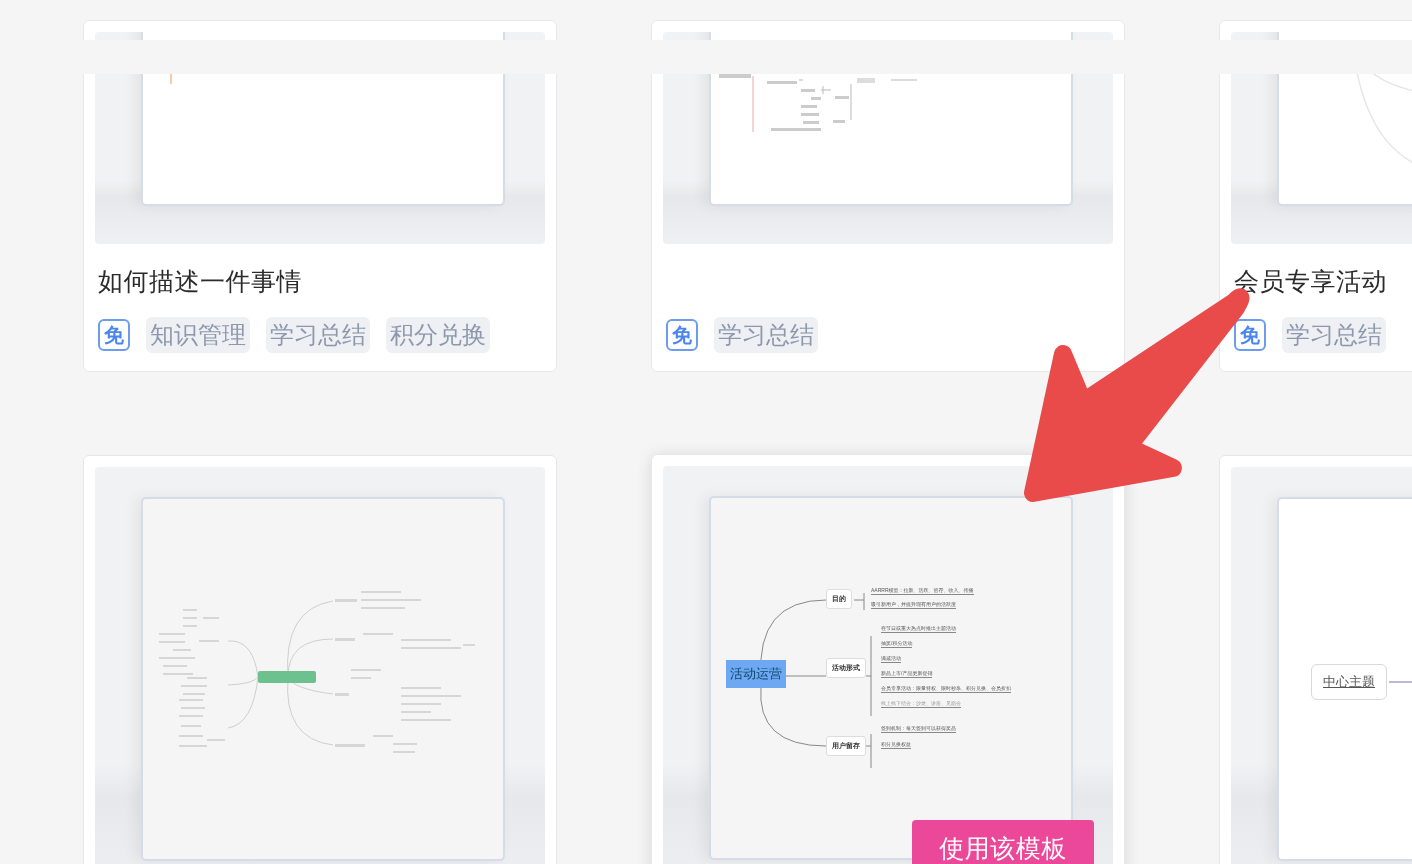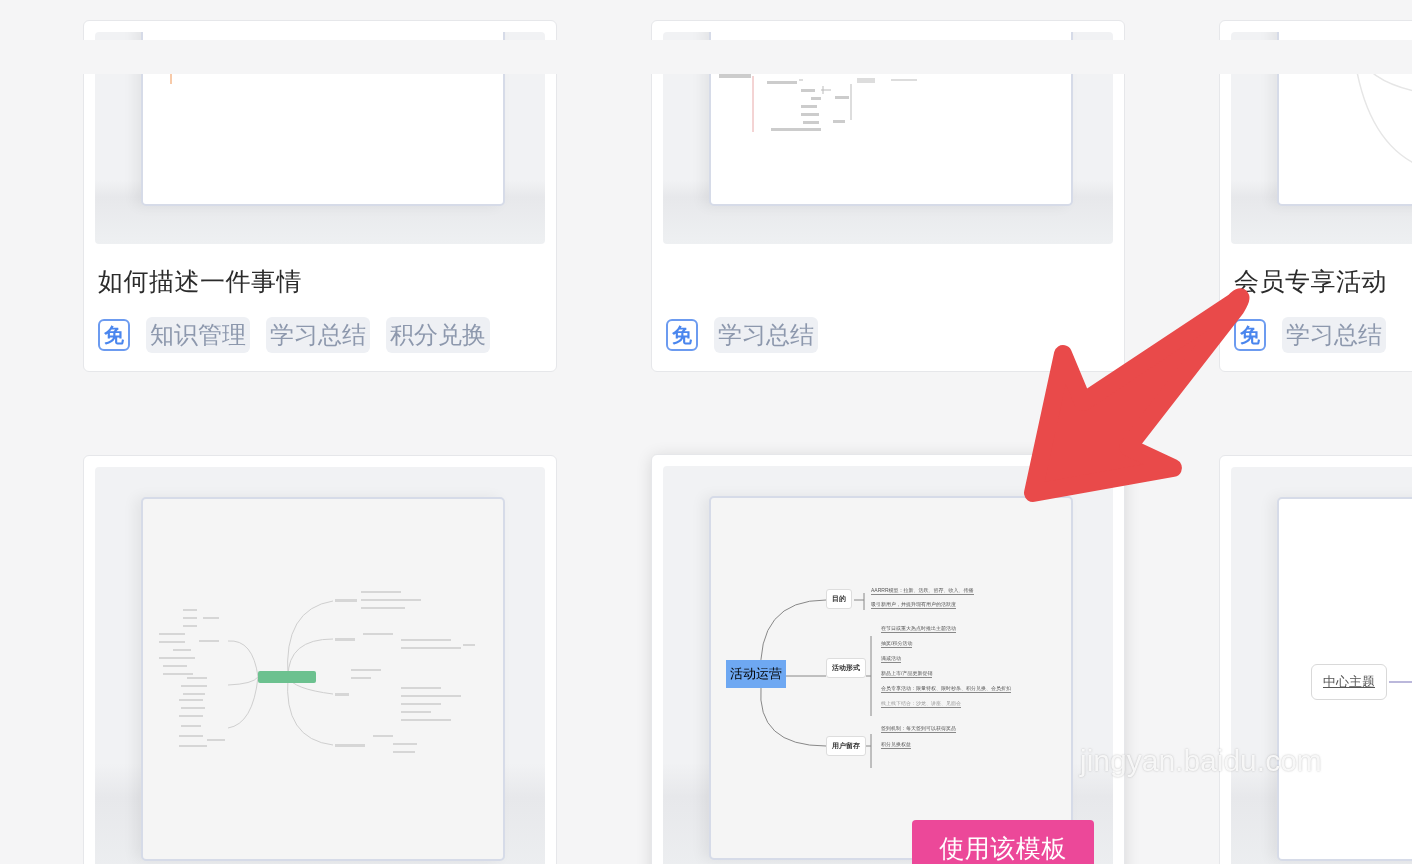--- a/index.html
+++ b/index.html
@@ -21,21 +21,21 @@
 
   .use-btn { position: absolute; left: 912px; top: 780px; width: 182px; height: 56px; background: #ec4899; border-radius: 4px; color: #fff; font-size: 25px; display: flex; align-items: center; justify-content: center; z-index: 12; letter-spacing: 0.5px; }
 
   .watermark { position: absolute; left: 1080px; top: 710px; z-index: 15; color: rgba(255,255,255,0.85); pointer-events: none; }
   .wm-logo { font-size: 52px; font-weight: bold; letter-spacing: 2px; text-shadow: 0 0 2px rgba(160,160,160,0.7); font-family: "DejaVu Sans", sans-serif; }
   .wm-url { font-size: 30px; margin-top: -6px; text-shadow: 0 0 2px rgba(160,160,160,0.7); }
 
   .arrow { position: absolute; left: 0; top: 0; z-index: 18; pointer-events: none; }
 
   
-  .mm-node-main { position: absolute; background: #6ea8f2; color: #000000; font-size: 13px; display: flex; align-items: center; justify-content: center; }
+  .mm-node-main { position: absolute; background: #6ea8f2; color: #0c4a6e; font-size: 13px; display: flex; align-items: center; justify-content: center; }
   .mm-node { position: absolute; background: #fff; border: 1px solid #ddd; border-radius: 3px; font-size: 7px; font-weight: bold; color: #333; display: flex; align-items: center; justify-content: center; }
   .mm-leaf { position: absolute; font-size: 5px; color: #555; border-bottom: 1px solid #888; white-space: nowrap; padding-bottom: 1px; }
   .center-topic { position: absolute; left: 92px; top: 165px; width: 76px; height: 36px; background: #fff; border: 1px solid #d9d9d9; border-radius: 6px; font-size: 13px; color: #555; display: flex; align-items: center; justify-content: center; }
 </style>
 </head>
 <body>
 
 <div class="page">
   <div class="topbar"></div>
 
@@ -207,15 +207,14 @@
     </div>
   </div>
 
   <div class="use-btn">使用该模板</div>
 
   <svg class="arrow" width="1412" height="864">
     <path d="M1234,262 Q1246,250 1236,268 L1128,407 L1173,428 L1033,453 L1063,314 L1083,362 Z" fill="#e94a4a" stroke="#e94a4a" stroke-width="18" stroke-linejoin="round"></path>
   </svg>
 
   <div class="watermark">
-    <div class="wm-url">jingyan.baidu.com</div>
   </div>
 </div>
 
 </body></html>

